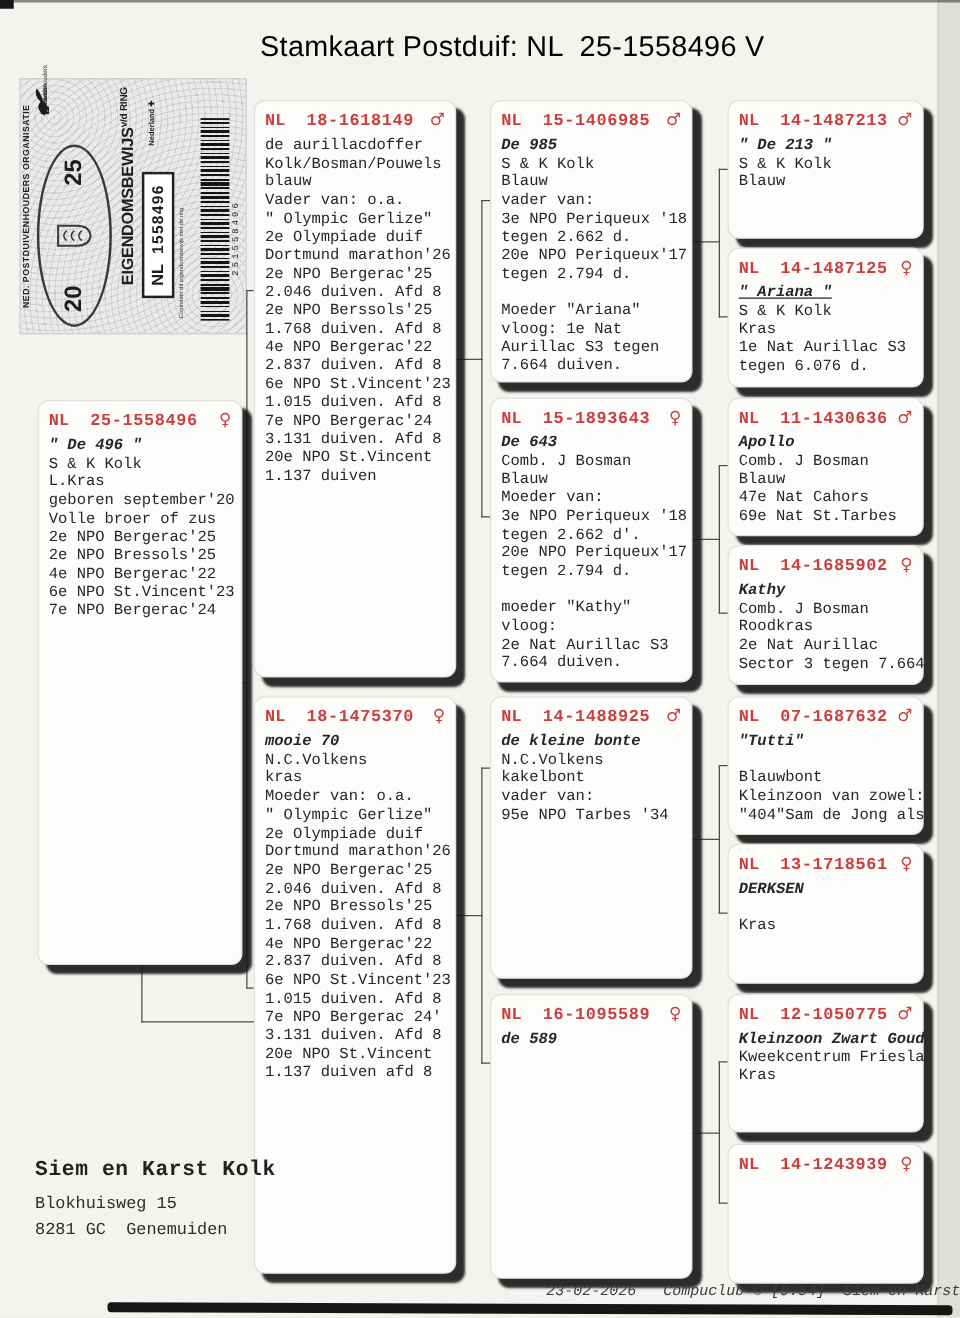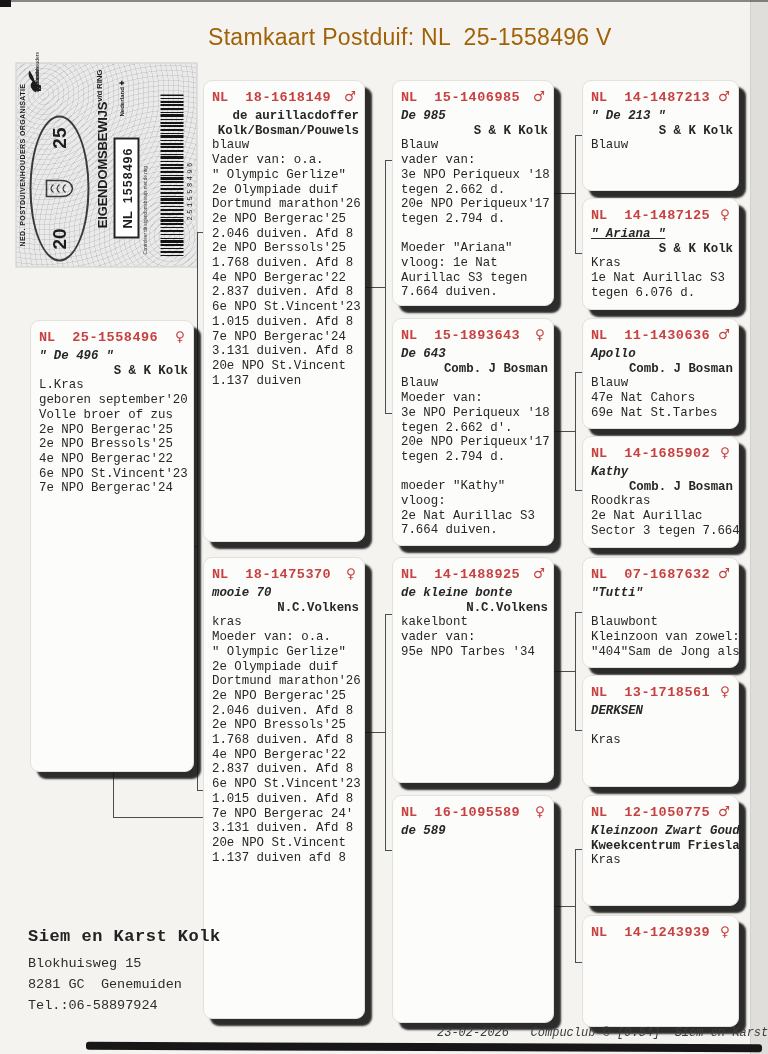--- a/index.html
+++ b/index.html
@@ -8,31 +8,31 @@
     background:#e9e7e3;
     font-family:"Liberation Mono", monospace;
   }
   .paper{position:absolute;inset:0;background:#f4f3f0;}
   .right-strip{position:absolute;top:0;right:0;width:17px;height:1054px;background:#e0deda;border-left:1px solid #d2d0cc;}
   .top-line{position:absolute;left:0;top:0;width:768px;height:2px;background:#2e2e2e;opacity:.55;}
   .corner-nub{position:absolute;left:0;top:0;width:11px;height:7px;background:#161616;}
   .bottom-strip{position:absolute;left:86px;top:1043px;width:676px;height:8px;background:#171717;border-radius:3px;transform:rotate(.2deg);}
 
   .title{position:absolute;left:208px;top:24px;font-family:"Liberation Sans",sans-serif;
-    font-size:23px;color:#a16207;white-space:pre;letter-spacing:.3px;}
+    font-size:23px;color:#000000;white-space:pre;letter-spacing:.3px;}
 
   
   .box{position:absolute;background:#fcfcfa;border:1px solid #e3e1dc;border-radius:9px;
     box-shadow:7px 7px 2px rgba(22,22,22,.9);box-sizing:border-box;padding:7px 5px 5px 8px;}
   .box-header{display:flex;align-items:baseline;color:var(--red);font-weight:bold;
     font-size:13.5px;margin-bottom:4px;white-space:pre;}
   .box-header .ring{margin-left:17px;letter-spacing:.5px;}
   .box-header .sex{margin-left:auto;margin-right:3px;font-family:"DejaVu Sans",sans-serif;font-size:13.5px;}
   .bline{font-size:12.4px;line-height:14.7px;min-height:14.7px;color:#272727;white-space:pre;}
-  .bline.b{font-weight:bold;text-align:right;}
+  .bline.b{font-weight:normal;}
   .bline.bi{font-weight:bold;font-style:italic;}
   .bline.biu{font-weight:bold;font-style:italic;text-decoration:underline;}
   .conn{position:absolute;background:#4c4c4c;}
 
   
   .owner{position:absolute;left:28px;top:927px;color:#222;}
   .owner-name{font-size:17px;font-weight:bold;letter-spacing:.5px;margin-bottom:7px;white-space:pre;}
   .owner-line{font-size:13.5px;line-height:21px;color:#2d2d2d;white-space:pre;}
   .footer{position:absolute;left:437px;top:1026px;font-size:12px;font-style:italic;color:#3c3c3c;white-space:pre;}
 
@@ -303,18 +303,17 @@
     </div>
     <div class="box" style="left: 582px; top: 915px; width: 157px; height: 112px;">
       <div class="box-header"><span class="country">NL</span><span class="ring">14-1243939</span><span class="sex">♀</span></div>
     </div>
   </div>
 
 <div class="owner">
   <div class="owner-name">Siem en Karst Kolk</div>
   <div class="owner-line">Blokhuisweg 15</div>
   <div class="owner-line">8281 GC  Genemuiden</div>
-  <div class="owner-line">Tel.:06-58897924</div>
 </div>
 
 <div class="footer">23-02-2026   Compuclub © [9.54]  Siem en Karst Kolk</div>
 
 <div class="bottom-strip"></div>
 
 </body></html>

